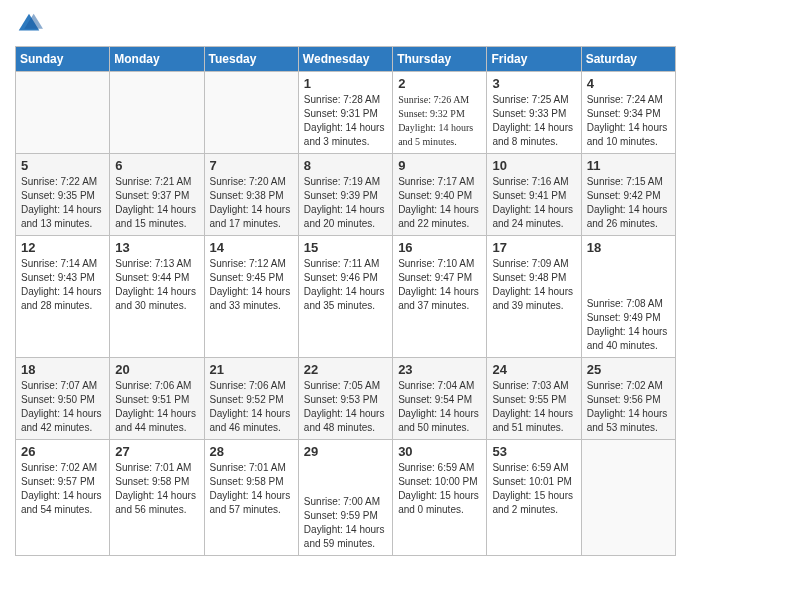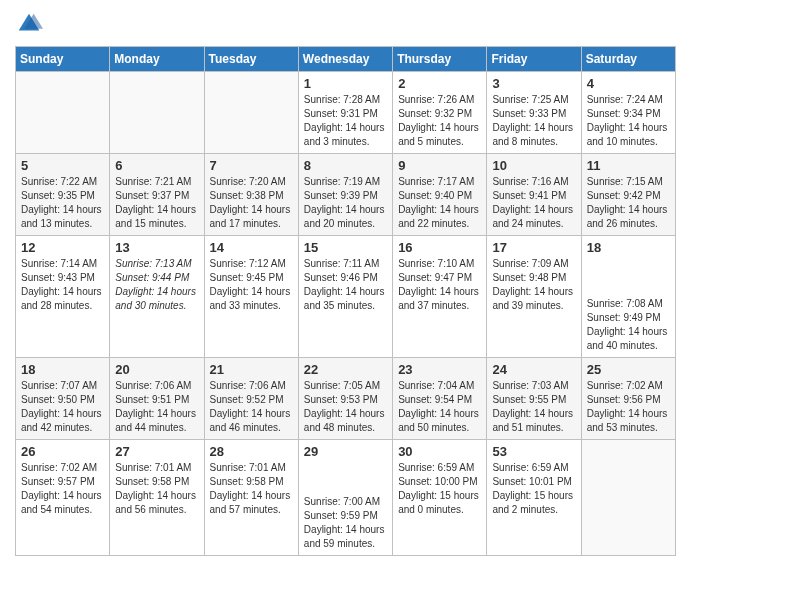--- a/index.html
+++ b/index.html
@@ -139,21 +139,21 @@
           <td class="empty-cell"></td>
           <td>
             <span class="day-number">1</span>
             <div class="day-info" style="white-space: pre-line;">Sunrise: 7:28 AM
 Sunset: 9:31 PM
 Daylight: 14 hours
 and 3 minutes.</div>
           </td>
           <td>
             <span class="day-number">2</span>
-            <div class="day-info" style="white-space: pre-line;">Sunrise: 7:26 AM
+            <div class="day-info" style="white-space: pre-line; font-family: Liberation Serif, serif;">Sunrise: 7:26 AM
 Sunset: 9:32 PM
 Daylight: 14 hours
 and 5 minutes.</div>
           </td>
           <td>
             <span class="day-number">3</span>
             <div class="day-info" style="white-space: pre-line;">Sunrise: 7:25 AM
 Sunset: 9:33 PM
 Daylight: 14 hours
 and 8 minutes.</div>
@@ -220,21 +220,21 @@
         <tr>
           <td>
             <span class="day-number">12</span>
             <div class="day-info" style="white-space: pre-line;">Sunrise: 7:14 AM
 Sunset: 9:43 PM
 Daylight: 14 hours
 and 28 minutes.</div>
           </td>
           <td>
             <span class="day-number">13</span>
-            <div class="day-info" style="white-space: pre-line; font-style: italic;">Sunrise: 7:13 AM
+            <div class="day-info" style="white-space: pre-line;">Sunrise: 7:13 AM
 Sunset: 9:44 PM
 Daylight: 14 hours
 and 30 minutes.</div>
           </td>
           <td>
             <span class="day-number">14</span>
             <div class="day-info" style="white-space: pre-line;">Sunrise: 7:12 AM
 Sunset: 9:45 PM
 Daylight: 14 hours
 and 33 minutes.</div>

